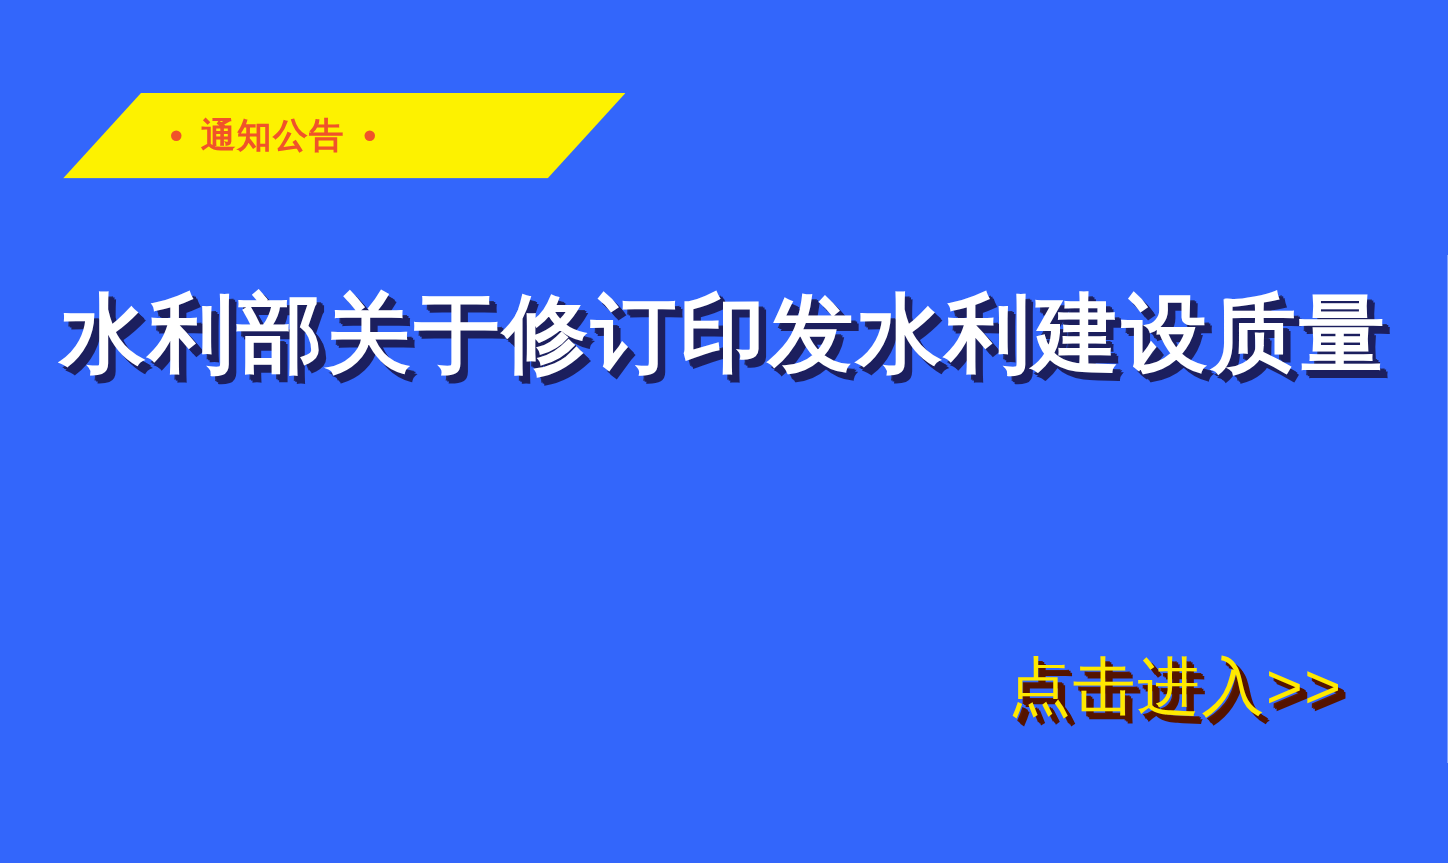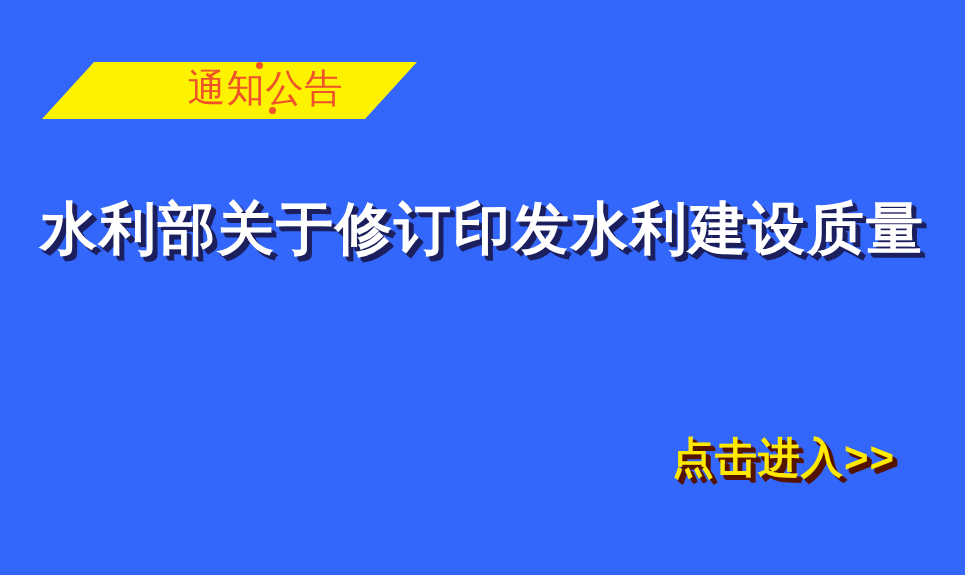--- a/index.html
+++ b/index.html
@@ -38,69 +38,67 @@
   }
   .ribbon-label {
     position: absolute;
     inset: 0;
     display: flex;
     align-items: center;
     justify-content: flex-start;
     padding-left: 72px;
     box-sizing: border-box;
     color: #f0532a;
-    font-size: 38px;
-    font-weight: 400;
+    font-size: 23px;
+    font-weight: 700;
     letter-spacing: 1px;
     line-height: 1;
     white-space: nowrap;
-    flex-direction: column;
   }
   .ribbon-dot {
     display: inline-block;
     width: 7px;
     height: 7px;
     border-radius: 50%;
     background: #f0532a;
     vertical-align: middle;
     flex: 0 0 auto;
   }
   .ribbon-dot.left { margin-right: 13px; }
   .ribbon-dot.right { margin-left: 13px; }
 
   
   .headline {
     position: absolute;
     left: 0;
-    top: 198px;
+    top: 188px;
     width: 965px;
     text-align: center;
     color: #ffffff;
     font-weight: 700;
     font-size: 57px;
     line-height: 71px;
     letter-spacing: 2px;
     text-shadow:
        5px 5px 0 #1c1f5e,
        4px 4px 0 #1c1f5e,
        3px 3px 0 #232a66;
     white-space: nowrap;
-    font-family: Liberation Mono, monospace;
   }
   .headline .hl-line {
     display: block;
   }
 
   
   .cta {
     position: absolute;
     right: 70px;
     top: 435px;
     color: #ffe900;
-    font-weight: 700;
+    font-weight: 400;
     font-size: 42px;
     line-height: 1.1;
     letter-spacing: 1px;
     text-shadow:
        5px 5px 0 #541300,
        4px 4px 0 #541300,
        3px 3px 0 #5e1a03;
     white-space: nowrap;
     cursor: pointer;
   }

